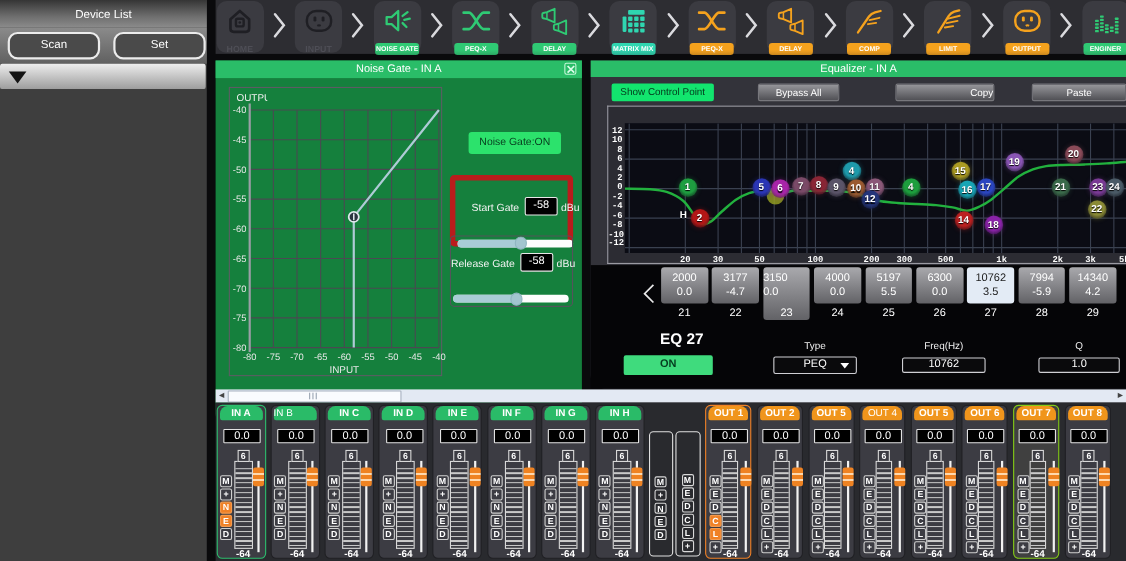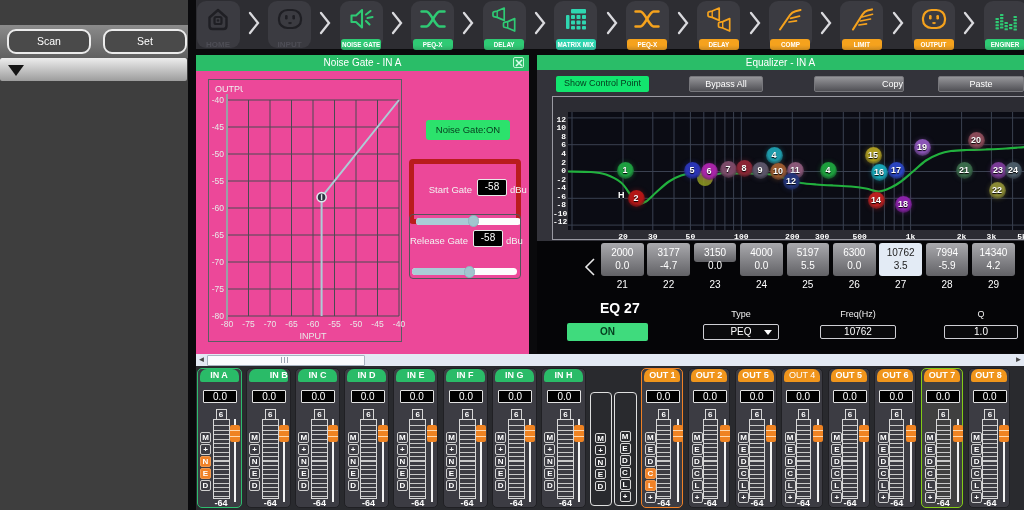--- a/index.html
+++ b/index.html
@@ -1,19 +1,20 @@
 <!DOCTYPE html>
 <html><head><meta charset="utf-8"><style>
 *{margin:0;padding:0;box-sizing:border-box}
 html,body{width:1024px;height:510px;overflow:hidden;background:#0a0a0c;font-family:"Liberation Sans",sans-serif}
 .abs{position:absolute}
 body{position:relative}
 </style></head><body>
 
 <div class="abs" style="left:0;top:0;width:188px;height:510px;background:#3e3e3e">
+ <div class="abs" style="left:0;top:0;width:188px;height:25px;background:linear-gradient(180deg,#353535 0%,#6e6e6e 60%,#8b8b8b 100%);color:#fff;font-size:10.5px;text-align:center;line-height:26px">Device List</div>
  <div class="abs" style="left:0;top:25px;width:188px;height:33px;background:linear-gradient(180deg,#8b8b8b,#606060)"></div>
  <div class="abs" style="left:103px;top:29px;width:84px;height:25px;background:#4a4a4a;border:2px solid #ececec;border-radius:9px;color:#fff;font-size:10.5px;text-align:center;line-height:21px">Set</div>
  <div class="abs" style="left:7px;top:29px;width:84px;height:25px;background:#4a4a4a;border:2px solid #ececec;border-radius:9px;color:#fff;font-size:10.5px;text-align:center;line-height:21px">Scan</div>
  <div class="abs" style="left:0;top:58px;width:187px;height:23px;background:linear-gradient(180deg,#ededed,#9d9d9d);border-radius:2px">
    <div class="abs" style="left:8px;top:7px;width:0;height:0;border-left:8px solid transparent;border-right:8px solid transparent;border-top:11px solid #141414"></div>
  </div>
 </div>
 <div class="abs" style="left:196px;top:0;width:828px;height:49px;background:#2d2d32"></div>
 <div class="abs" style="left:196.5px;top:1px;width:43px;height:47px;background:#3b3b41;border-radius:9px">
     <div class="abs" style="left:8.5px;top:5px;width:26px;height:26px">
@@ -192,21 +193,21 @@
         <rect x="17" y="21.1" width="3.4" height="2.1" rx="0.6" fill="#2fca74"></rect>
         <rect x="21.5" y="10" width="3.4" height="2.1" rx="0.6" fill="#2fca74"></rect>
         <rect x="21.5" y="13.1" width="3.4" height="2.1" rx="0.6" fill="#2fca74"></rect>
         <rect x="21.5" y="16.2" width="3.4" height="2.1" rx="0.6" fill="#2fca74"></rect>
         <rect x="21.5" y="19.3" width="3.4" height="2.1" rx="0.6" fill="#2fca74"></rect>
         <rect x="21.5" y="22.400000000000002" width="3.4" height="2.1" rx="0.6" fill="#2fca74"></rect>
       </svg>
     </div>
     <div class="abs" style="left:1.5px;top:38px;width:40px;height:10.5px;border-radius:3px;background:linear-gradient(180deg,#2fca74 0%,#2fca74 55%,#2fca74cc 100%);color:#fff;font-size:6.3px;font-weight:bold;text-align:center;line-height:11px;letter-spacing:0px">ENGINER</div>
   </div>
-<div class="abs" style="left:196px;top:55px;width:333px;height:333px;background:#ec4899;border-radius:0 0 12px 12px">
+<div class="abs" style="left:196px;top:55px;width:333px;height:333px;background:#15803d;border-radius:0 0 12px 12px">
     <div class="abs" style="left:0;top:0;width:333px;height:15.5px;background:#2abd68;color:#fff;font-size:10px;text-align:center;line-height:16px">Noise Gate - IN A<div class="abs" style="right:5px;top:2px;width:11px;height:11px;border:1.5px solid #c2f6d6;border-radius:2px">
         <svg width="8" height="8" viewBox="0 0 8 8" style="position:absolute;left:0.8px;top:0.8px">
           <path d="M1 1 L7 7 M7 1 L1 7" stroke="#d9fde9" stroke-width="1.6"></path>
         </svg>
       </div></div>
     <div class="abs" style="left:12px;top:24px;width:194px;height:263px;border:1px solid #5c5c63">
       <svg width="202" height="263" viewBox="0 0 202 263" style="position:absolute;left:0;top:0">
         <line x1="18.0" y1="20" x2="18.0" y2="236" stroke="#4a4a52" stroke-width="1"></line>
         <line x1="39.5" y1="20" x2="39.5" y2="236" stroke="#4a4a52" stroke-width="1"></line>
         <line x1="61.0" y1="20" x2="61.0" y2="236" stroke="#4a4a52" stroke-width="1"></line>
@@ -361,21 +362,21 @@
       <div class="abs" style="left:457.0px;top:135px;width:24px;text-align:center;color:#fff;font-size:8px;font-weight:bold;font-family:'Liberation Mono',monospace">5k</div>
     </div>
     <div class="abs" style="left:0;top:186px;width:487px;height:112px;background:#050507">
       <svg class="abs" width="12" height="18" viewBox="0 0 12 18" style="left:47px;top:17px">
         <path d="M10 1 L2 9 L10 17" fill="none" stroke="#e8e8e8" stroke-width="1.6"></path>
       </svg>
       <div class="abs" style="left:64.0px;top:1.5px;width:42.5px;height:33px;border-radius:3px;background:linear-gradient(180deg,#a9a9ad,#626266);color:#fff;font-size:10px;text-align:center;padding-top:3px;line-height:13px">2000<br>0.0</div>
       <div class="abs" style="left:64.0px;top:37.5px;width:42.5px;color:#fff;font-size:10px;text-align:center">21</div>
       <div class="abs" style="left:110.4px;top:1.5px;width:42.5px;height:33px;border-radius:3px;background:linear-gradient(180deg,#a9a9ad,#626266);color:#fff;font-size:10px;text-align:center;padding-top:3px;line-height:13px">3177<br>-4.7</div>
       <div class="abs" style="left:110.4px;top:37.5px;width:42.5px;color:#fff;font-size:10px;text-align:center">22</div>
-      <div class="abs" style="left:156.8px;top:1.5px;width:42.5px;height:19px;border-radius:3px;background:linear-gradient(180deg,#a9a9ad,#626266);color:#fff;font-size:10px;text-align:center;padding-top:3px;line-height:13px">3150<br>0.0</div>
+      <div class="abs" style="left:156.8px;top:1.5px;width:42.5px;height:48px;border-radius:3px;background:linear-gradient(180deg,#a9a9ad,#626266);color:#fff;font-size:10px;text-align:left;padding-top:3px;line-height:13px">3150<br>0.0</div>
       <div class="abs" style="left:156.8px;top:37.5px;width:42.5px;color:#fff;font-size:10px;text-align:center">23</div>
       <div class="abs" style="left:203.2px;top:1.5px;width:42.5px;height:33px;border-radius:3px;background:linear-gradient(180deg,#a9a9ad,#626266);color:#fff;font-size:10px;text-align:center;padding-top:3px;line-height:13px">4000<br>0.0</div>
       <div class="abs" style="left:203.2px;top:37.5px;width:42.5px;color:#fff;font-size:10px;text-align:center">24</div>
       <div class="abs" style="left:249.6px;top:1.5px;width:42.5px;height:33px;border-radius:3px;background:linear-gradient(180deg,#a9a9ad,#626266);color:#fff;font-size:10px;text-align:center;padding-top:3px;line-height:13px">5197<br>5.5</div>
       <div class="abs" style="left:249.6px;top:37.5px;width:42.5px;color:#fff;font-size:10px;text-align:center">25</div>
       <div class="abs" style="left:296.0px;top:1.5px;width:42.5px;height:33px;border-radius:3px;background:linear-gradient(180deg,#a9a9ad,#626266);color:#fff;font-size:10px;text-align:center;padding-top:3px;line-height:13px">6300<br>0.0</div>
       <div class="abs" style="left:296.0px;top:37.5px;width:42.5px;color:#fff;font-size:10px;text-align:center">26</div>
       <div class="abs" style="left:342.4px;top:1.5px;width:42.5px;height:33px;border-radius:3px;background:#e3ebf5;color:#1b1b1b;font-size:10px;text-align:center;padding-top:3px;line-height:13px">10762<br>3.5</div>
       <div class="abs" style="left:342.4px;top:37.5px;width:42.5px;color:#fff;font-size:10px;text-align:center">27</div>
       <div class="abs" style="left:388.8px;top:1.5px;width:42.5px;height:33px;border-radius:3px;background:linear-gradient(180deg,#a9a9ad,#626266);color:#fff;font-size:10px;text-align:center;padding-top:3px;line-height:13px">7994<br>-5.9</div>
@@ -409,21 +410,21 @@
       <div class="abs" style="left:14.0px;top:130.5px;width:19px;height:9px;color:#fff;font-size:9px;font-weight:bold;text-align:center;line-height:9px">-64</div>
       <div class="abs" style="left:2.5px;top:63.5px;width:11px;height:10.5px;background:#3c3c43;border:1px solid #cfcfcf;color:#fff;border-radius:2px;font-size:8px;font-weight:bold;text-align:center;line-height:10px">M</div>
       <div class="abs" style="left:2.5px;top:75.5px;width:11px;height:10.5px;background:#3c3c43;border:1px solid #cfcfcf;color:#fff;border-radius:2px;font-size:8px;font-weight:bold;text-align:center;line-height:10px">+</div>
       <div class="abs" style="left:2.5px;top:87.5px;width:11px;height:10.5px;background:#f08126;border:1px solid #f49a4e;color:#fff;border-radius:2px;font-size:8px;font-weight:bold;text-align:center;line-height:10px">N</div>
       <div class="abs" style="left:2.5px;top:99.5px;width:11px;height:10.5px;background:#f08126;border:1px solid #f49a4e;color:#fff;border-radius:2px;font-size:8px;font-weight:bold;text-align:center;line-height:10px">E</div>
       <div class="abs" style="left:2.5px;top:111.5px;width:11px;height:10.5px;background:#3c3c43;border:1px solid #cfcfcf;color:#fff;border-radius:2px;font-size:8px;font-weight:bold;text-align:center;line-height:10px">D</div>
       <div class="abs" style="left:36.5px;top:50px;width:2px;height:83px;background:#f2f2f2"></div>
       <div class="abs" style="left:32.5px;top:56px;width:10px;height:17px;border-radius:2px;background:linear-gradient(180deg,#ef8322 0 28%,#ffd9ae 28% 38%,#ef8322 38% 62%,#ffd9ae 62% 72%,#ef8322 72% 100%)"></div>
     </div>
     <div class="abs" style="left:49.7px;top:1.5px;width:45px;height:140px;background:#3c3c43;border:1px solid #202024;border-radius:5px">
-      <div class="abs" style="left:2px;top:0.5px;width:39px;height:13px;background:linear-gradient(180deg,#2abb68,#2abb68);border-radius:7px 7px 2px 2px;color:#fff;font-size:9px;font-weight:bold;text-align:right;line-height:13px">IN B</div>
+      <div class="abs" style="left:2px;top:0.5px;width:39px;height:13px;background:linear-gradient(180deg,#2abb68,#2abb68);border-radius:7px 7px 2px 2px;color:#fff;font-size:9px;font-weight:normal;text-align:left;line-height:13px">IN B</div>
       <div class="abs" style="left:5.5px;top:21px;width:34px;height:13.5px;background:#000;border:1.5px solid #e2e2e2;border-radius:1px;color:#fff;font-size:10px;text-align:center;line-height:11px">0.0</div>
       <div class="abs" style="left:18.0px;top:40.5px;width:11px;height:10.5px;border:1px solid #d8d8d8;color:#fff;font-size:8px;font-weight:bold;text-align:center;line-height:9px;background:#3c3c43;z-index:3">6</div>
       <div class="abs" style="left:15.0px;top:50.5px;width:17px;height:79.5px;border:1px solid #d8d8d8;background:repeating-linear-gradient(180deg,transparent 0px,transparent 3.3px,#c9c9c9 3.3px,#c9c9c9 4.4px);background-position:0 2px"></div>
       <div class="abs" style="left:14.0px;top:130.5px;width:19px;height:9px;color:#fff;font-size:9px;font-weight:bold;text-align:center;line-height:9px">-64</div>
       <div class="abs" style="left:2.5px;top:63.5px;width:11px;height:10.5px;background:#3c3c43;border:1px solid #cfcfcf;color:#fff;border-radius:2px;font-size:8px;font-weight:bold;text-align:center;line-height:10px">M</div>
       <div class="abs" style="left:2.5px;top:75.5px;width:11px;height:10.5px;background:#3c3c43;border:1px solid #cfcfcf;color:#fff;border-radius:2px;font-size:8px;font-weight:bold;text-align:center;line-height:10px">+</div>
       <div class="abs" style="left:2.5px;top:87.5px;width:11px;height:10.5px;background:#3c3c43;border:1px solid #cfcfcf;color:#fff;border-radius:2px;font-size:8px;font-weight:bold;text-align:center;line-height:10px">N</div>
       <div class="abs" style="left:2.5px;top:99.5px;width:11px;height:10.5px;background:#3c3c43;border:1px solid #cfcfcf;color:#fff;border-radius:2px;font-size:8px;font-weight:bold;text-align:center;line-height:10px">E</div>
       <div class="abs" style="left:2.5px;top:111.5px;width:11px;height:10.5px;background:#3c3c43;border:1px solid #cfcfcf;color:#fff;border-radius:2px;font-size:8px;font-weight:bold;text-align:center;line-height:10px">D</div>
       <div class="abs" style="left:36.5px;top:50px;width:2px;height:83px;background:#f2f2f2"></div>

